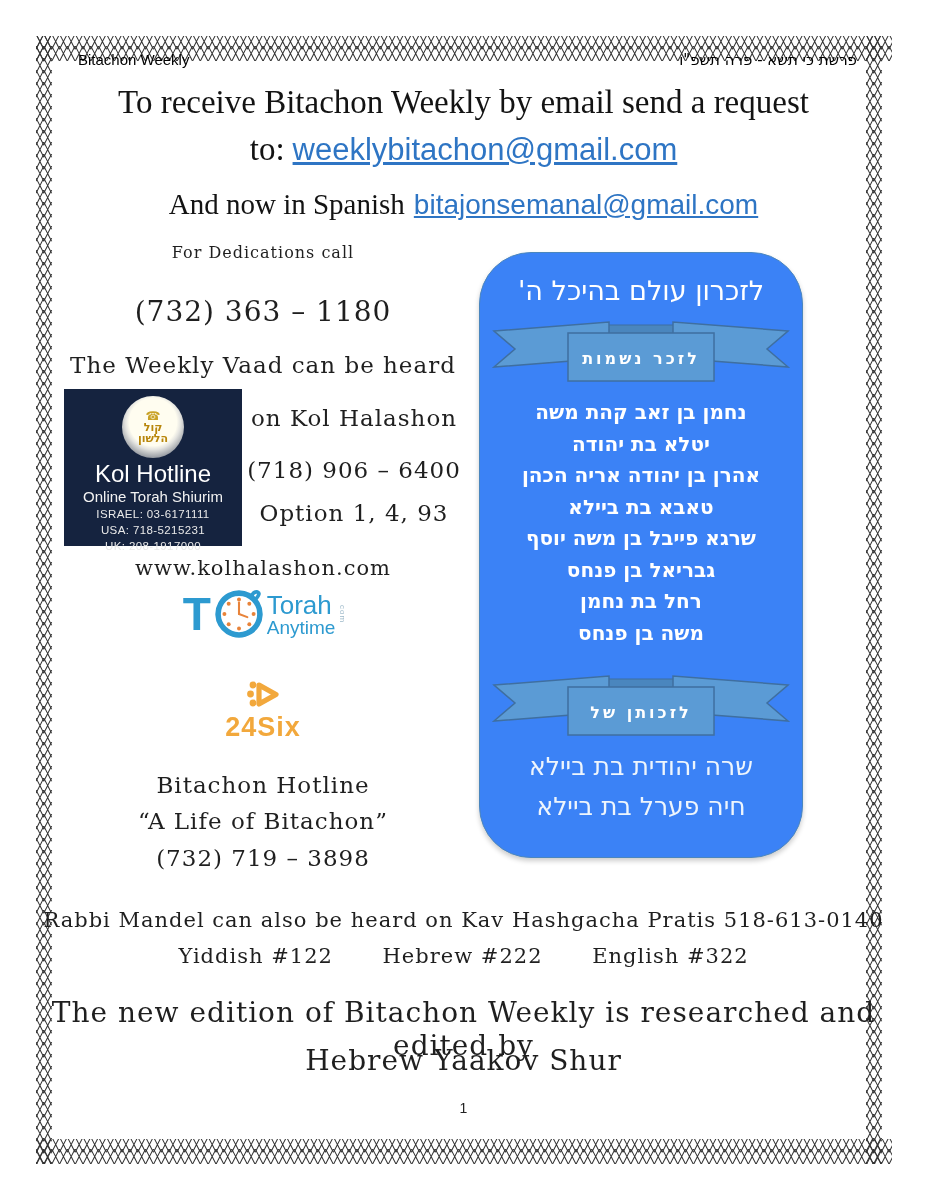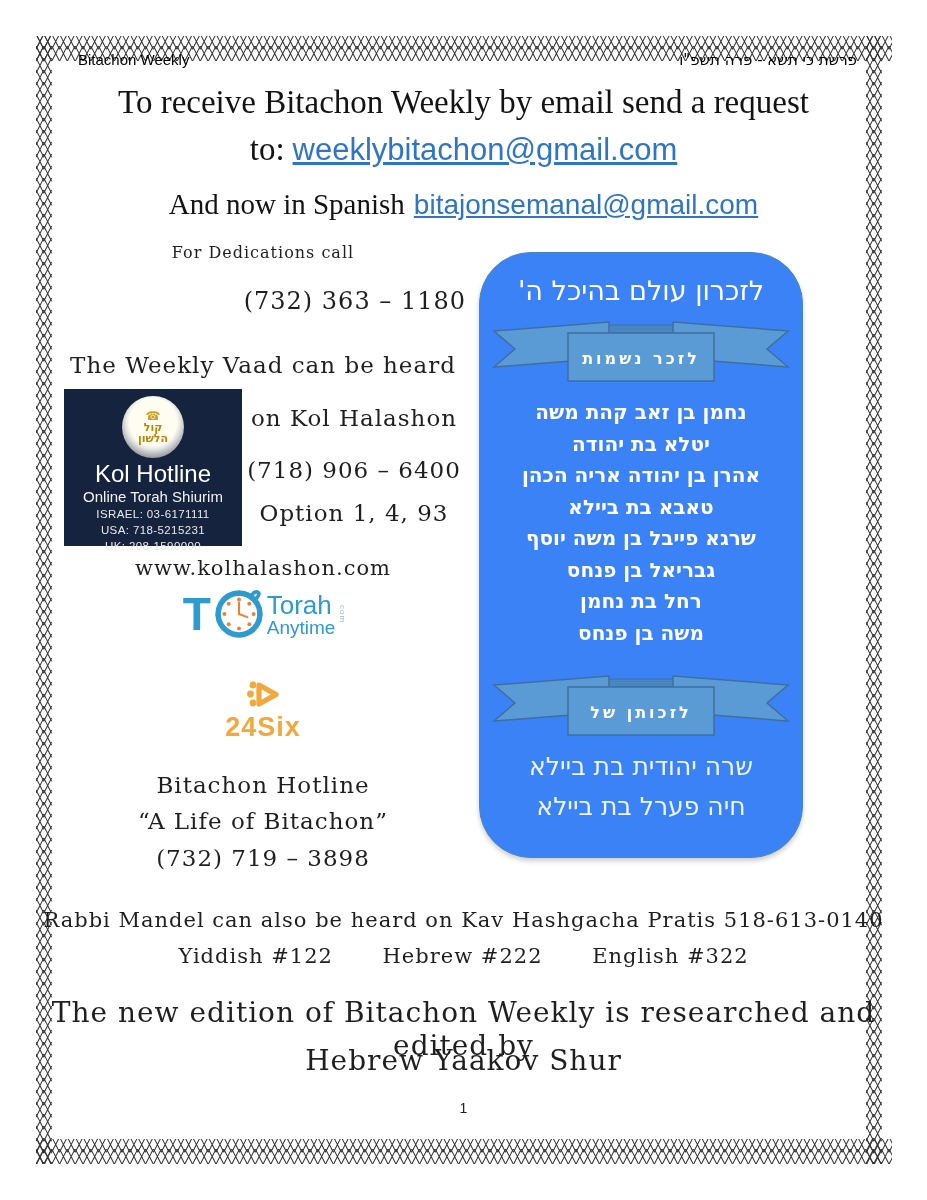--- a/index.html
+++ b/index.html
@@ -25,21 +25,21 @@
   .h2a{top:188px;font-size:29px;}
   .link{color:#2e75c4;text-decoration:underline;font-family:"Liberation Sans",sans-serif;
         cursor:pointer;}
   .lk1{font-size:31px;margin-left:8px;}
   .lk2{font-size:28px;margin-left:9px;}
 
   
   .script{font-family:"DejaVu Serif",serif;color:#1f1f1f;letter-spacing:1px;}
   .leftcol{position:absolute;left:60px;width:406px;text-align:center;}
   .ded1{top:243px;font-size:16px;}
-  .ded2{top:287px;font-size:24px;text-align:right;}
+  .ded2{top:295px;font-size:28px;}
   .vaad{top:352px;font-size:23px;}
   .web{top:556px;font-size:21px;}
   .avail{top:648px;font-size:21px;}
   .hot1{top:772px;font-size:23px;}
   .hot2{top:808px;font-size:23px;}
   .hot3{top:845px;font-size:23px;}
 
   .kolcol{position:absolute;left:247px;width:214px;text-align:center;}
   .kh1{top:405px;font-size:23px;}
   .kh2{top:457px;font-size:23px;}
@@ -312,21 +312,21 @@
   <div class="kol-logo">
     <div class="kol-emblem">
       <span class="glyph">☎</span>
       <span class="heb">קול</span>
       <span class="heb">הלשון</span>
     </div>
     <div class="kol-title">Kol Hotline</div>
     <div class="kol-sub">Online Torah Shiurim</div>
     <div class="kol-ph">ISRAEL: 03-6171111</div>
     <div class="kol-ph">USA: 718-5215231</div>
-    <div class="kol-ph">UK: 208-1590000</div>
+    <div class="kol-ph">UK: 208-1917000</div>
   </div>
 
   <div class="kolcol script kh1">on Kol Halashon</div>
   <div class="kolcol script kh2">(718) 906 – 6400</div>
   <div class="kolcol script kh3">Option 1, 4, 93</div>
 
   <div class="leftcol script web">www.kolhalashon.com</div>
 
   <div class="ta">
     <span class="ta-t">T</span>

